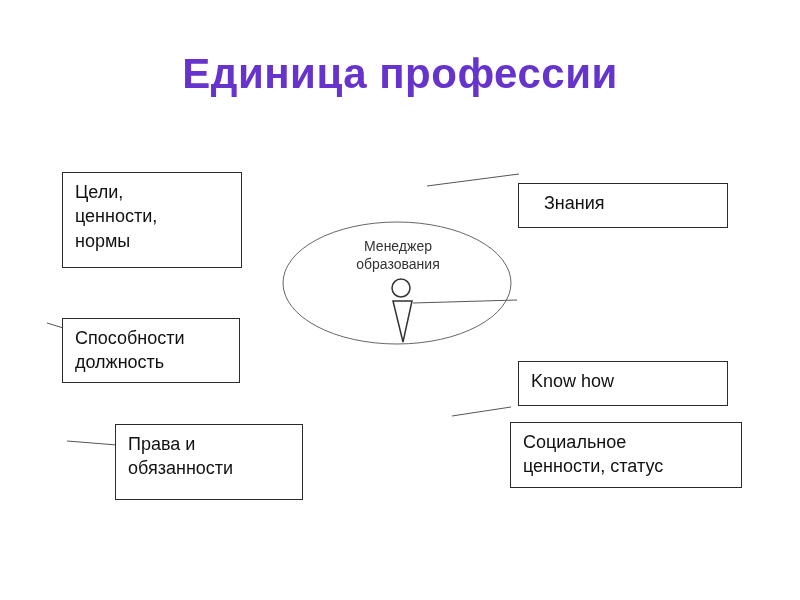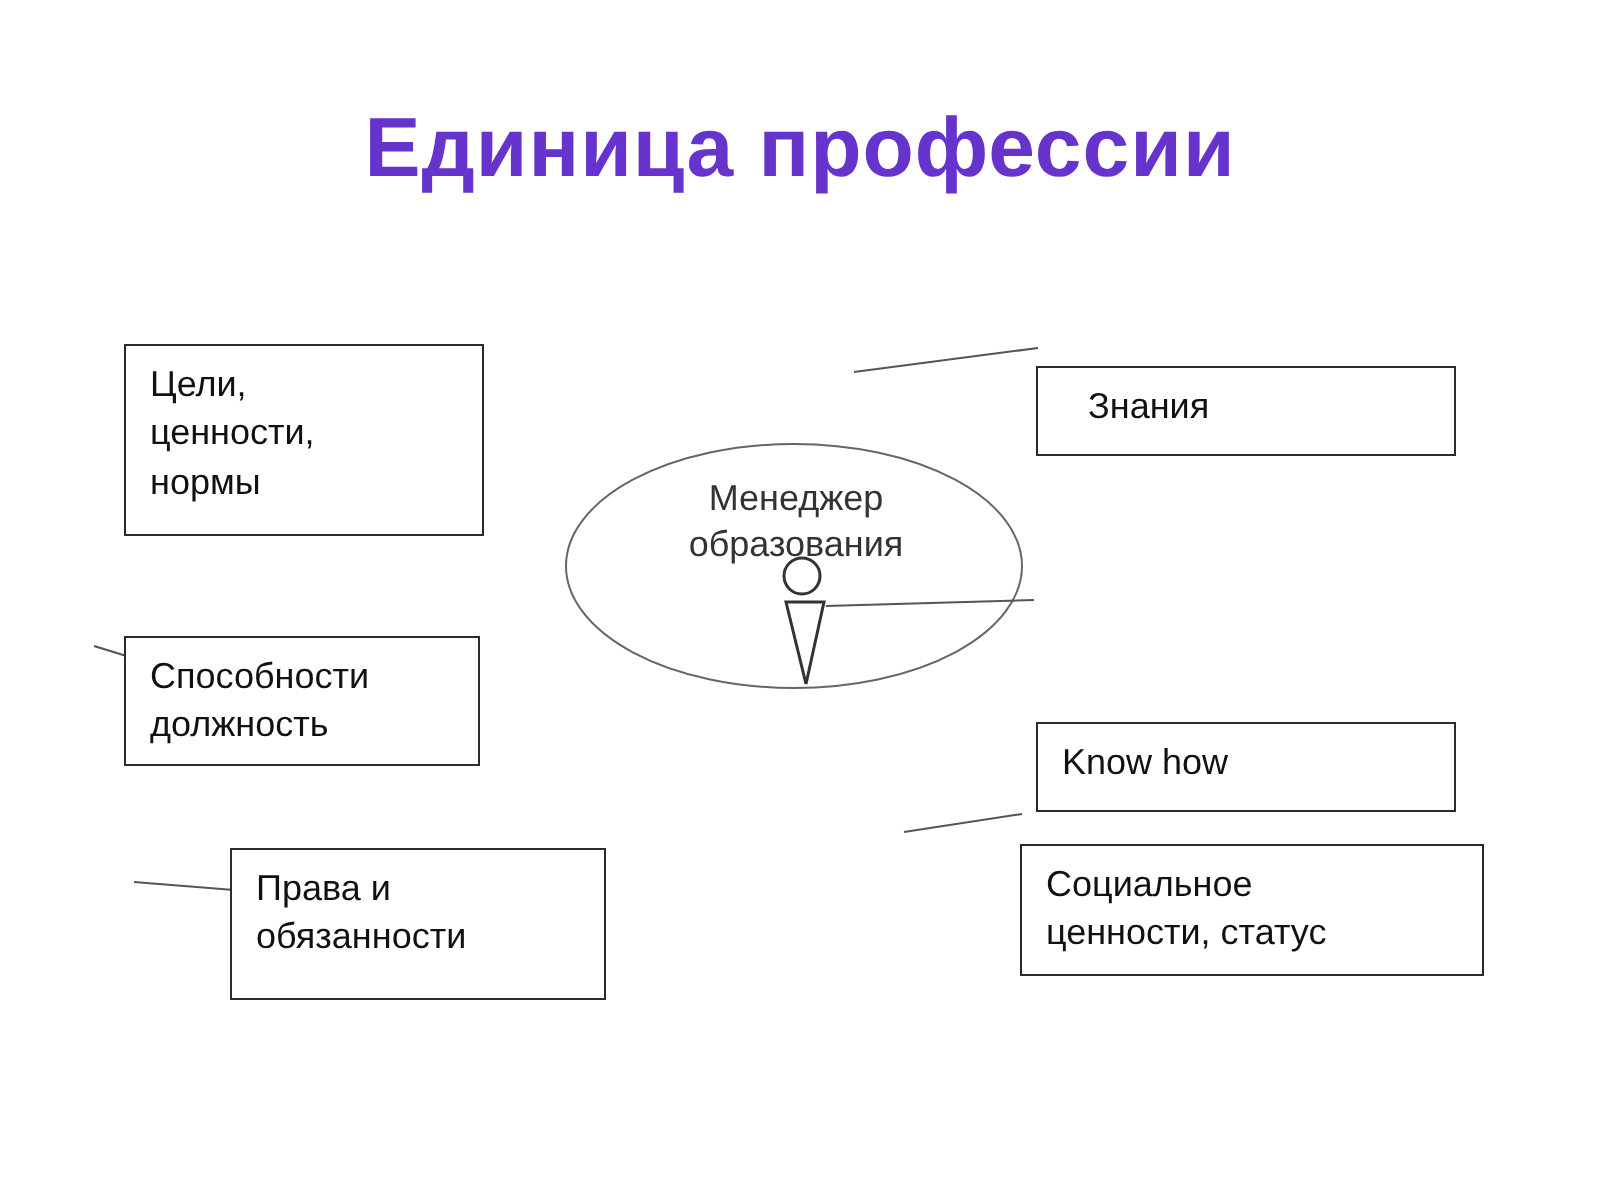--- a/index.html
+++ b/index.html
@@ -52,21 +52,21 @@
   .box-rights    { left: 115px; top: 424px; width: 188px; min-height: 76px; }
   .box-knowledge { left: 518px; top: 183px; width: 210px; min-height: 45px; padding-left: 25px; }
   .box-knowhow   { left: 518px; top: 313px; width: 210px; min-height: 45px; margin-top: 48px; }
   .box-status    { left: 510px; top: 422px; width: 232px; min-height: 66px; }
   .ellipse-label {
     position: absolute;
     left: 330px;
     top: 238px;
     width: 136px;
     text-align: center;
-    font-size: 18px;
+    font-size: 14px;
     line-height: 1.25;
     color: #333333;
     white-space: pre-line;
     z-index: 1;
   }
 </style>
 </head>
 <body>
 
 <div class="slide">

